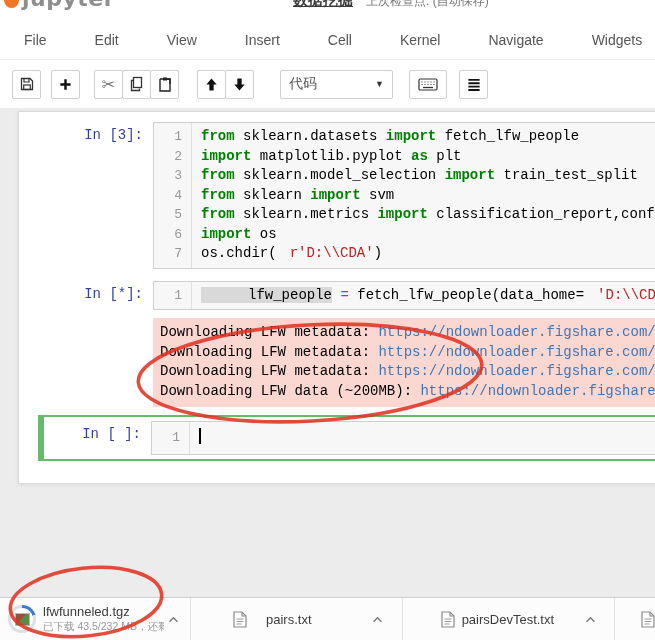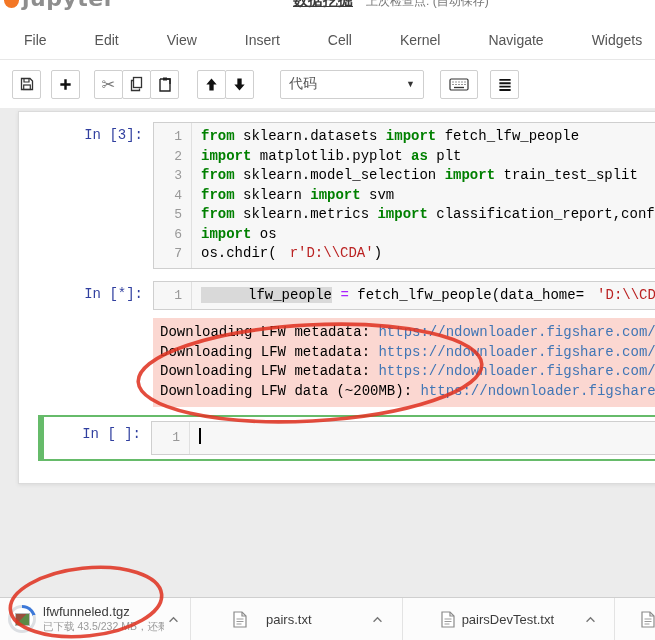--- a/index.html
+++ b/index.html
@@ -28,21 +28,21 @@
   .toolbar { height:48px; background:#fff; display:flex; align-items:center; padding-left:12px; }
   .btn { height:29px; min-width:29px; background:#fff; border:1px solid #cfcfcf; border-radius:2px;
          display:inline-flex; align-items:center; justify-content:center; padding:0 5px; color:#333; }
   .btn svg { display:block; }
   .group { display:inline-flex; }
   .group .btn + .btn { margin-left:-1px; }
   .g-add { margin-left:10px; } .g-edit { margin-left:14px; } .g-move { margin-left:18px; }
   .g-run { margin-left:18px; } .g-type { margin-left:26px; } .g-kbd { margin-left:16px; }
   .g-list { margin-left:12px; }
   .run-label { font-size:14px; color:#333; margin-left:5px; }
-  .celltype { width:144px; height:29px; border:1px solid #cfcfcf; border-radius:2px; background:#fff;
+  .celltype { width:113px; height:29px; border:1px solid #cfcfcf; border-radius:2px; background:#fff;
               display:flex; align-items:center; padding:0 8px; font-size:14px; color:#555; }
   .celltype .caret { margin-left:auto; font-size:9px; color:#333; }
   .scissors { font-size:16px; color:#777; font-family:"DejaVu Sans", sans-serif; }
 
   
   .content { position:relative; height:489px; background:#ececec;text-decoration:underline; }
   .notebook { position:absolute; left:18px; right:-12px; top:3px; height:373px;
               background:#fff; border:1px solid #dbdbdb; box-shadow:0 1px 4px rgba(0,0,0,.08);
               padding-top:4px; overflow:hidden; }
   .cell { display:flex; padding:6px 0; }

